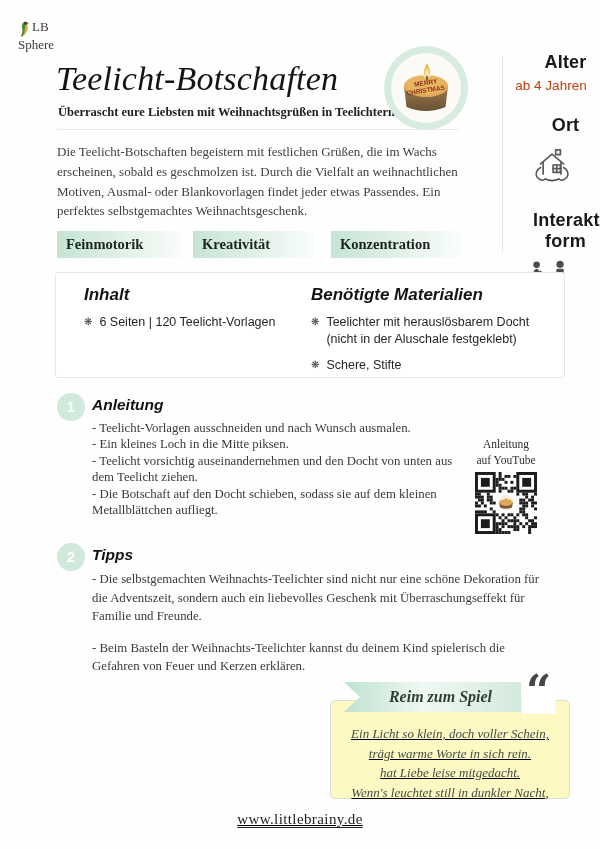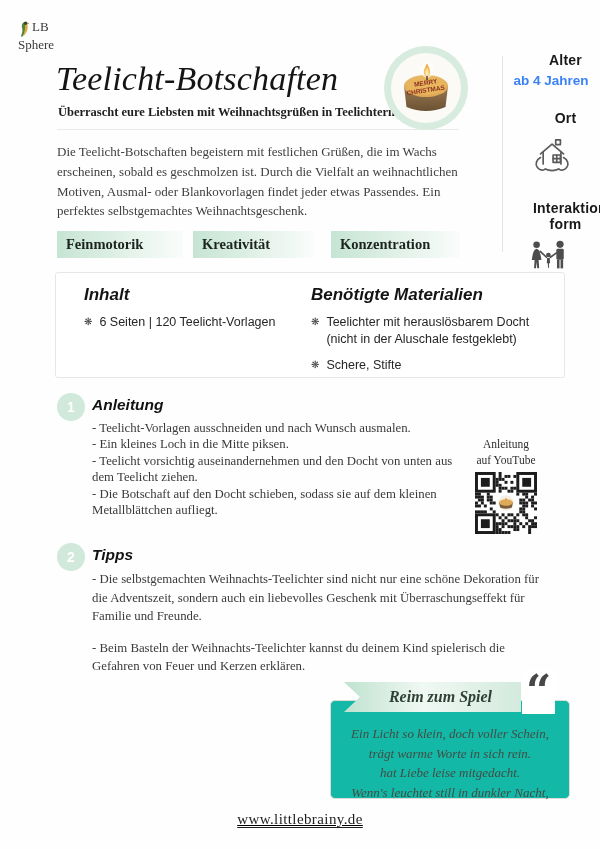--- a/index.html
+++ b/index.html
@@ -46,22 +46,22 @@
     display: flex; align-items: center; justify-content: center;
   }
 
   
   .side-divider { left: 502px; top: 56px; width: 1px; height: 196px; background: #e3e3df; }
   .sidebar {
     left: 504px; top: 52px; width: 94px;
     text-align: center;
     font-family: "Liberation Sans", sans-serif;
   }
-  .side-label { font-weight: bold; font-size: 14px; color: #191919; letter-spacing: 0.2px; margin-left: 29px; }
-  .side-value { font-size: 13.5px; color: #3b82f6; margin-top: 5px; font-weight: bold; }
+  .side-label { font-weight: bold; font-size: 18px; color: #191919; letter-spacing: 0.2px; margin-left: 29px; }
+  .side-value { font-size: 13.5px; color: #c2410c; margin-top: 5px; }
   .side-gap { margin-top: 22px; }
   .side-icon { margin-top: 6px; display: flex; justify-content: center; }
 
   
   .intro {
     left: 57px; top: 142px; width: 408px;
     font-size: 13px; line-height: 1.52; color: #3e3e3e;
   }
 
   
@@ -115,21 +115,21 @@
   .tipps-text .p2 { margin-top: 13px; }
 
   
   .qrblock { left: 468px; top: 437px; width: 76px; text-align: center; }
   .qr-caption { font-size: 11.5px; line-height: 1.35; color: #2e2e2e; }
   .qr-img { margin-top: 4px; display: flex; justify-content: center; }
 
   
   .reimbox {
     left: 330px; top: 700px; width: 240px; height: 99px;
-    border: 1px solid #dbdbd8; border-radius: 5px; background: #14b8a6;
+    border: 1px solid #dbdbd8; border-radius: 5px; background: #fef9c3; text-decoration: underline;
   }
   .poem {
     padding-top: 23px; text-align: center;
     font-style: italic; font-size: 13px; line-height: 1.5; color: #424c45;
   }
   .ribbon {
     left: 344px; top: 682px; width: 177px; height: 30px;
     clip-path: polygon(0 0, 100% 0, 100% 100%, 0 100%, 9% 50%);
     background: linear-gradient(90deg, #bfe2cf 0%, #f0f8f3 45%, #d3eadd 100%);
     display: flex; align-items: center; justify-content: center;

